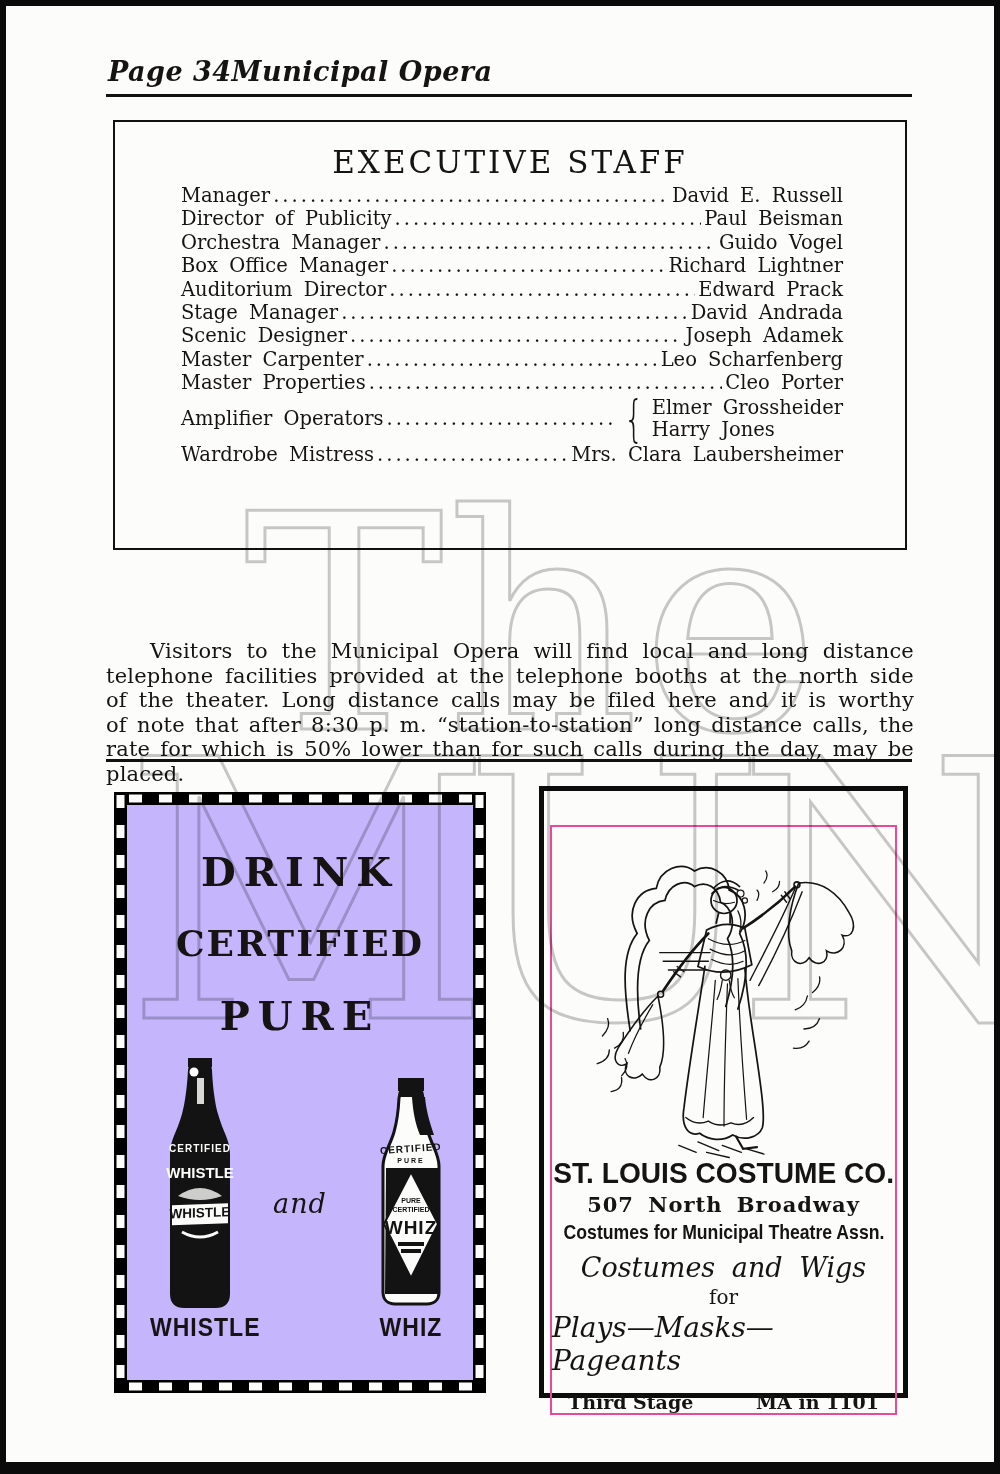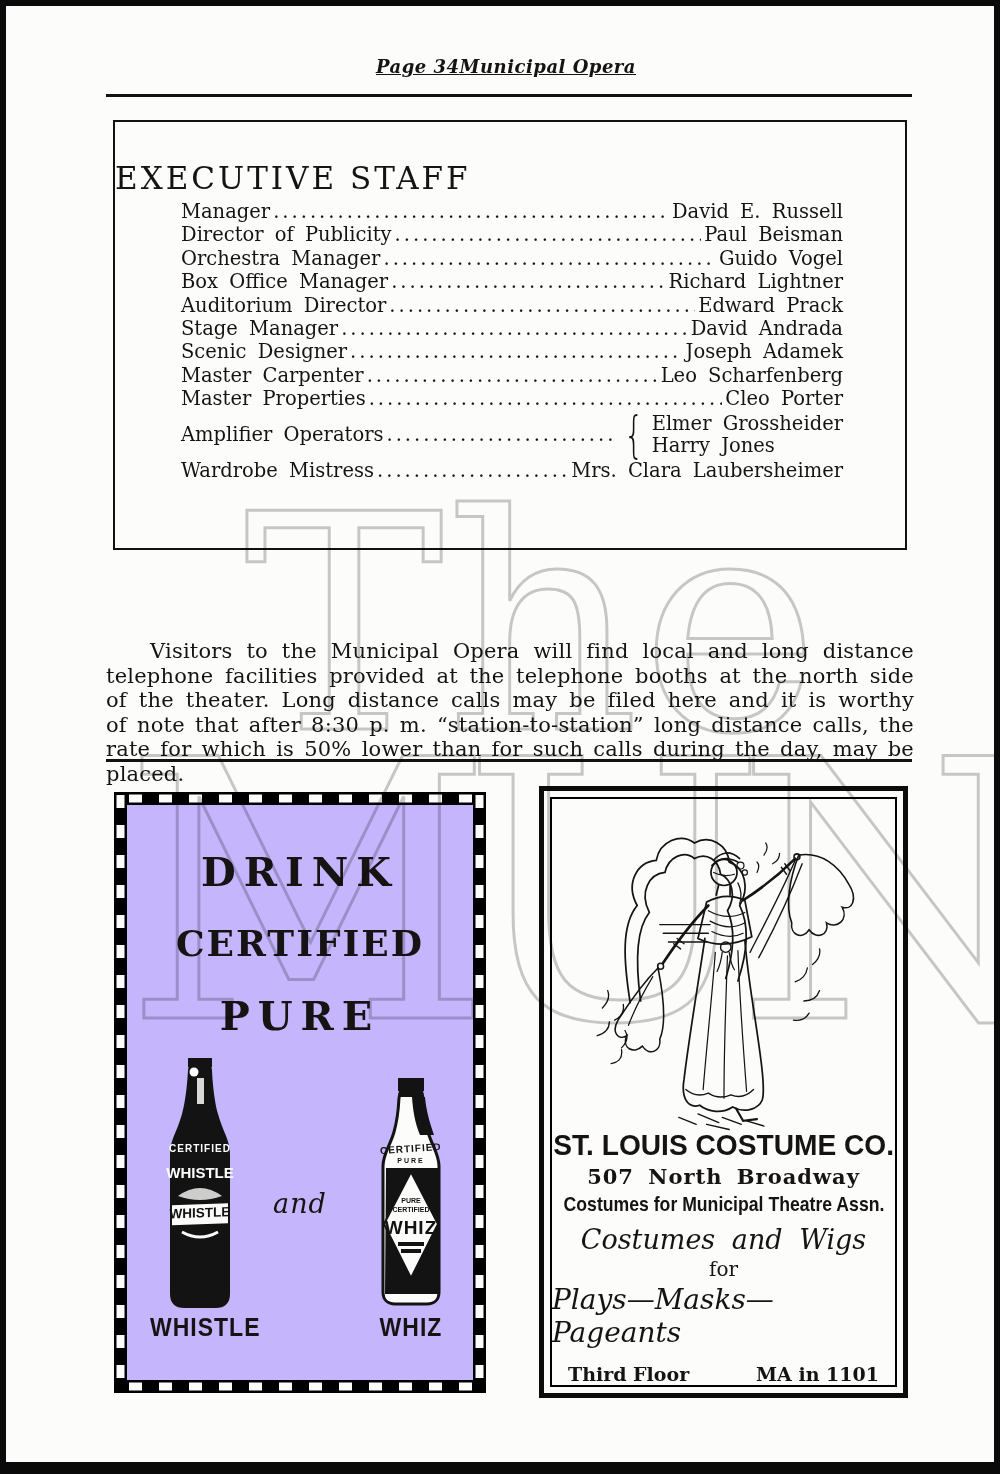--- a/index.html
+++ b/index.html
@@ -2,27 +2,27 @@
 <html><head>
 <meta charset="utf-8">
 <style>
   html,body{margin:0;padding:0;background:#888;}
   .page{
     position:relative;width:1000px;height:1474px;background:#fcfcfa;
     box-sizing:border-box;border:6px solid #0a0a0a;border-bottom-width:12px;
     overflow:hidden;font-family:"DejaVu Serif",serif;color:#161412;
   }
   
-  .hdr{position:absolute;top:50px;left:102px;right:90px;display:flex;justify-content:center;
-       font-style:italic;font-weight:bold;font-size:18px;letter-spacing:.5px;text-decoration:underline;}
+  .hdr{position:absolute;top:50px;left:102px;right:90px;display:flex;justify-content:flex-start;
+       font-style:italic;font-weight:bold;font-size:27px;letter-spacing:.5px;}
   .hdr-rule{position:absolute;top:88px;left:100px;width:806px;height:3px;background:#111;}
   
   .staffbox{position:absolute;left:107px;top:114px;width:794px;height:430px;
             border:2.5px solid #111;box-sizing:border-box;padding-top:20px;}
-  .staff-title{font-size:31px;letter-spacing:3px;font-weight:400;margin:18px 0 4px 0;}
+  .staff-title{text-align:center;font-size:31px;letter-spacing:3px;font-weight:400;margin:2px 0 4px 0;}
   .staff-sub{text-align:center;font-size:19px;font-weight:bold;margin:0 0 14px 0;}
   .staff-list{margin:0 62px 0 66px;}
   .srow{display:flex;align-items:baseline;font-size:19.5px;line-height:23.4px;word-spacing:5px;white-space:nowrap;}
   .dots{flex:1 1 auto;overflow:hidden;margin:0 3px;}
   .dots::after{content:"......................................................................................................................................";
                letter-spacing:3px;}
   .srow.amp{align-items:center;margin:1px 0;}
   .brace{font-family:"DejaVu Sans",sans-serif;font-size:50px;font-weight:200;line-height:46px;
          transform:scaleX(.62);transform-origin:center;margin:0 2px 0 0;}
   .amp-names span{display:block;line-height:22px;}
@@ -57,22 +57,22 @@
   .bottles{position:absolute;top:262px;left:38px;width:302px;height:258px;
            display:flex;justify-content:space-between;align-items:flex-end;}
   .and{position:absolute;top:396px;left:0;right:0;text-align:center;
        font-style:italic;font-size:27px;letter-spacing:1px;}
   .caption{position:absolute;top:522px;text-align:center;font-family:"Liberation Sans",sans-serif;
            font-weight:bold;font-size:23px;letter-spacing:1px;transform:scaleY(1.15);}
   .cap1{left:36px;width:98px;} .cap2{left:252px;width:90px;}
   
   .ad-right{position:absolute;left:533px;top:780px;width:369px;height:612px;background:#fcfcfa;
             border:5px solid #0c0c0c;box-sizing:border-box;padding:6px;}
-  .ad-right-inner{width:100%;height:100%;border:2px solid #000000;box-sizing:border-box;
-                  display:flex;flex-direction:column;align-items:center;}
+  .ad-right-inner{width:100%;height:100%;border:2px solid #ec4899;box-sizing:border-box;
+                  display:flex;flex-direction:column;align-items:center;margin-top:28px;}
   .costume-art{margin-top:4px;}
   .co-name{font-family:"Liberation Sans",sans-serif;font-weight:bold;font-size:29px;letter-spacing:0;
            transform:scaleX(.97);white-space:nowrap;margin-top:-4px;}
   .co-addr{font-size:21px;font-weight:bold;margin-top:2px;letter-spacing:1px;word-spacing:6px;}
   .co-tag{font-family:"Liberation Sans",sans-serif;font-weight:bold;font-size:21px;
           transform:scaleX(.84);white-space:nowrap;margin-top:3px;}
   .co-wigs{font-style:italic;font-size:27px;margin-top:8px;word-spacing:8px;}
   .co-for{font-weight:normal;font-size:20px;margin-top:2px;}
   .co-plays{font-style:italic;font-size:28px;margin-top:2px;}
   .co-bottom{width:100%;box-sizing:border-box;display:flex;justify-content:space-between;
@@ -249,21 +249,21 @@
           <path d="M118,362 l20,8 M140,358 l24,10 M168,362 l22,8 M196,366 l20,6 M150,370 l26,6" stroke-width="1.6"></path>
         </g>
       </svg>
       <div class="co-name">ST. LOUIS COSTUME CO.</div>
       <div class="co-addr">507 North Broadway</div>
       <div class="co-tag">Costumes for Municipal Theatre Assn.</div>
       <div class="co-wigs">Costumes and Wigs</div>
       <div class="co-for">for</div>
       <div class="co-plays">Plays—Masks—Pageants</div>
       <div class="co-bottom">
-        <span>Third Floor</span>
+        <span>Third Stage</span>
         <span>MA in 1101</span>
       </div>
     </div>
   </div>
 
   <div class="wm wm-the">The</div>
   <div class="wm wm-muny">MUNY</div>
 </div>
 
 </body></html>

